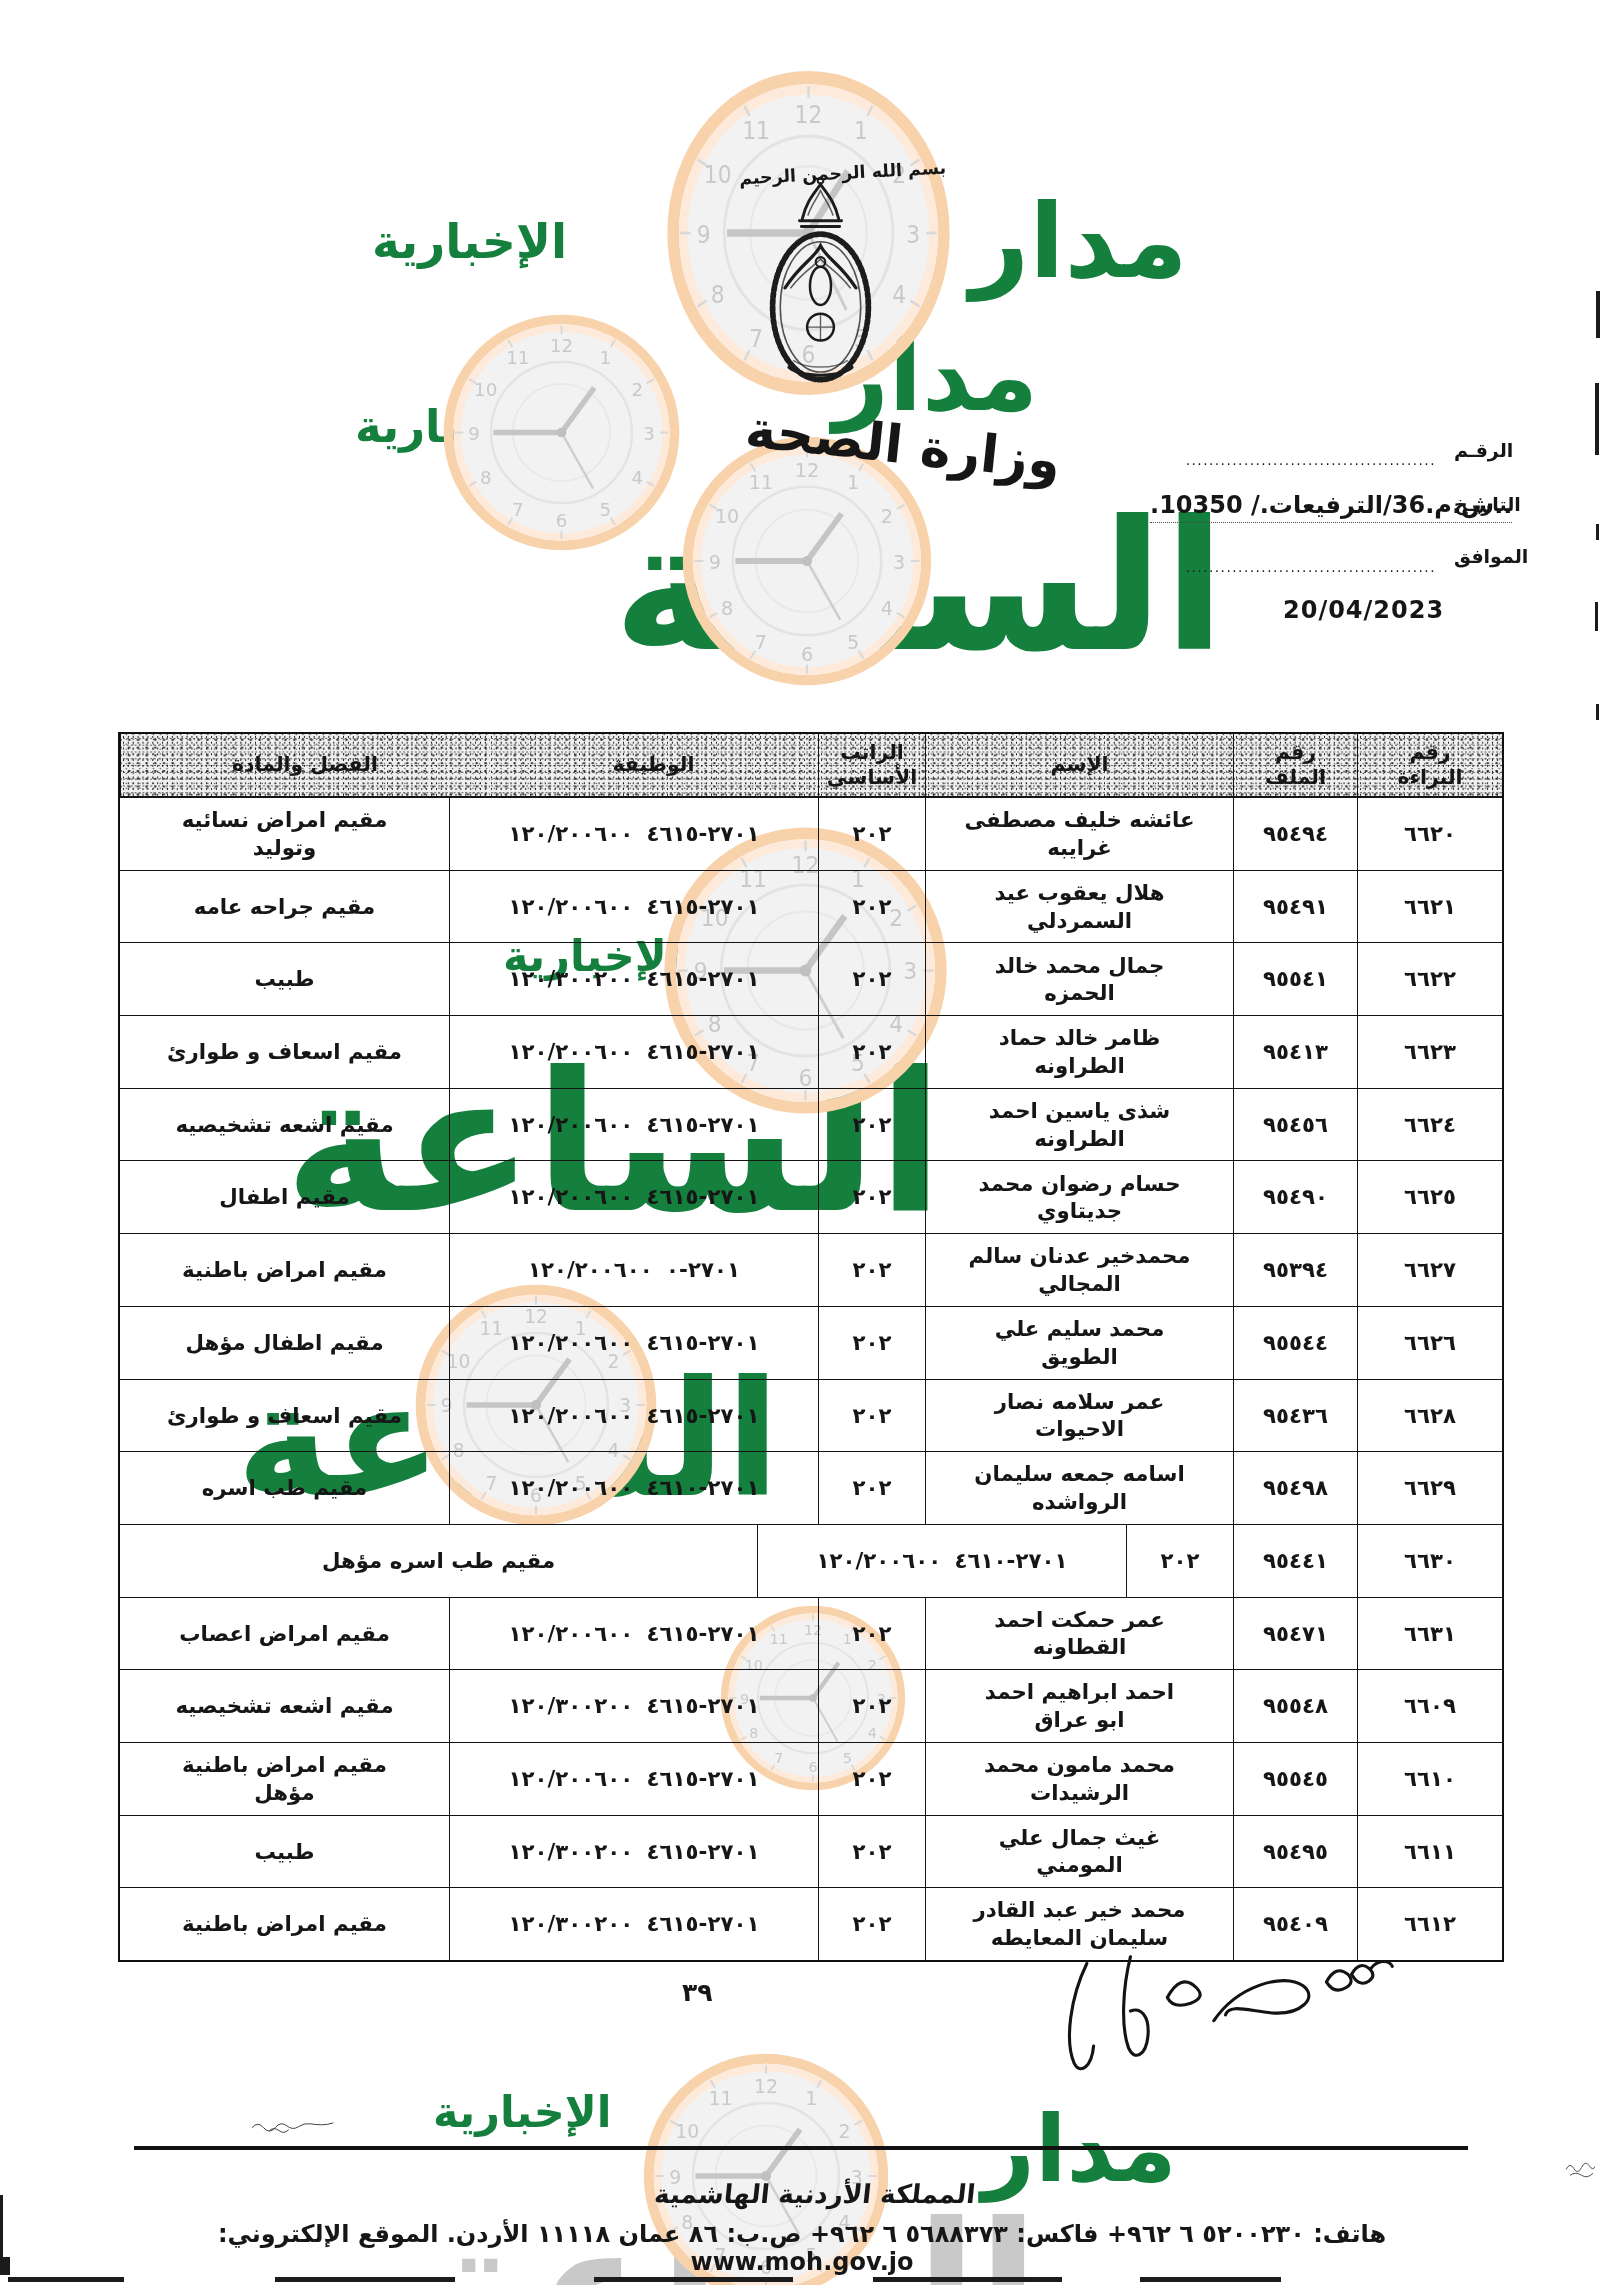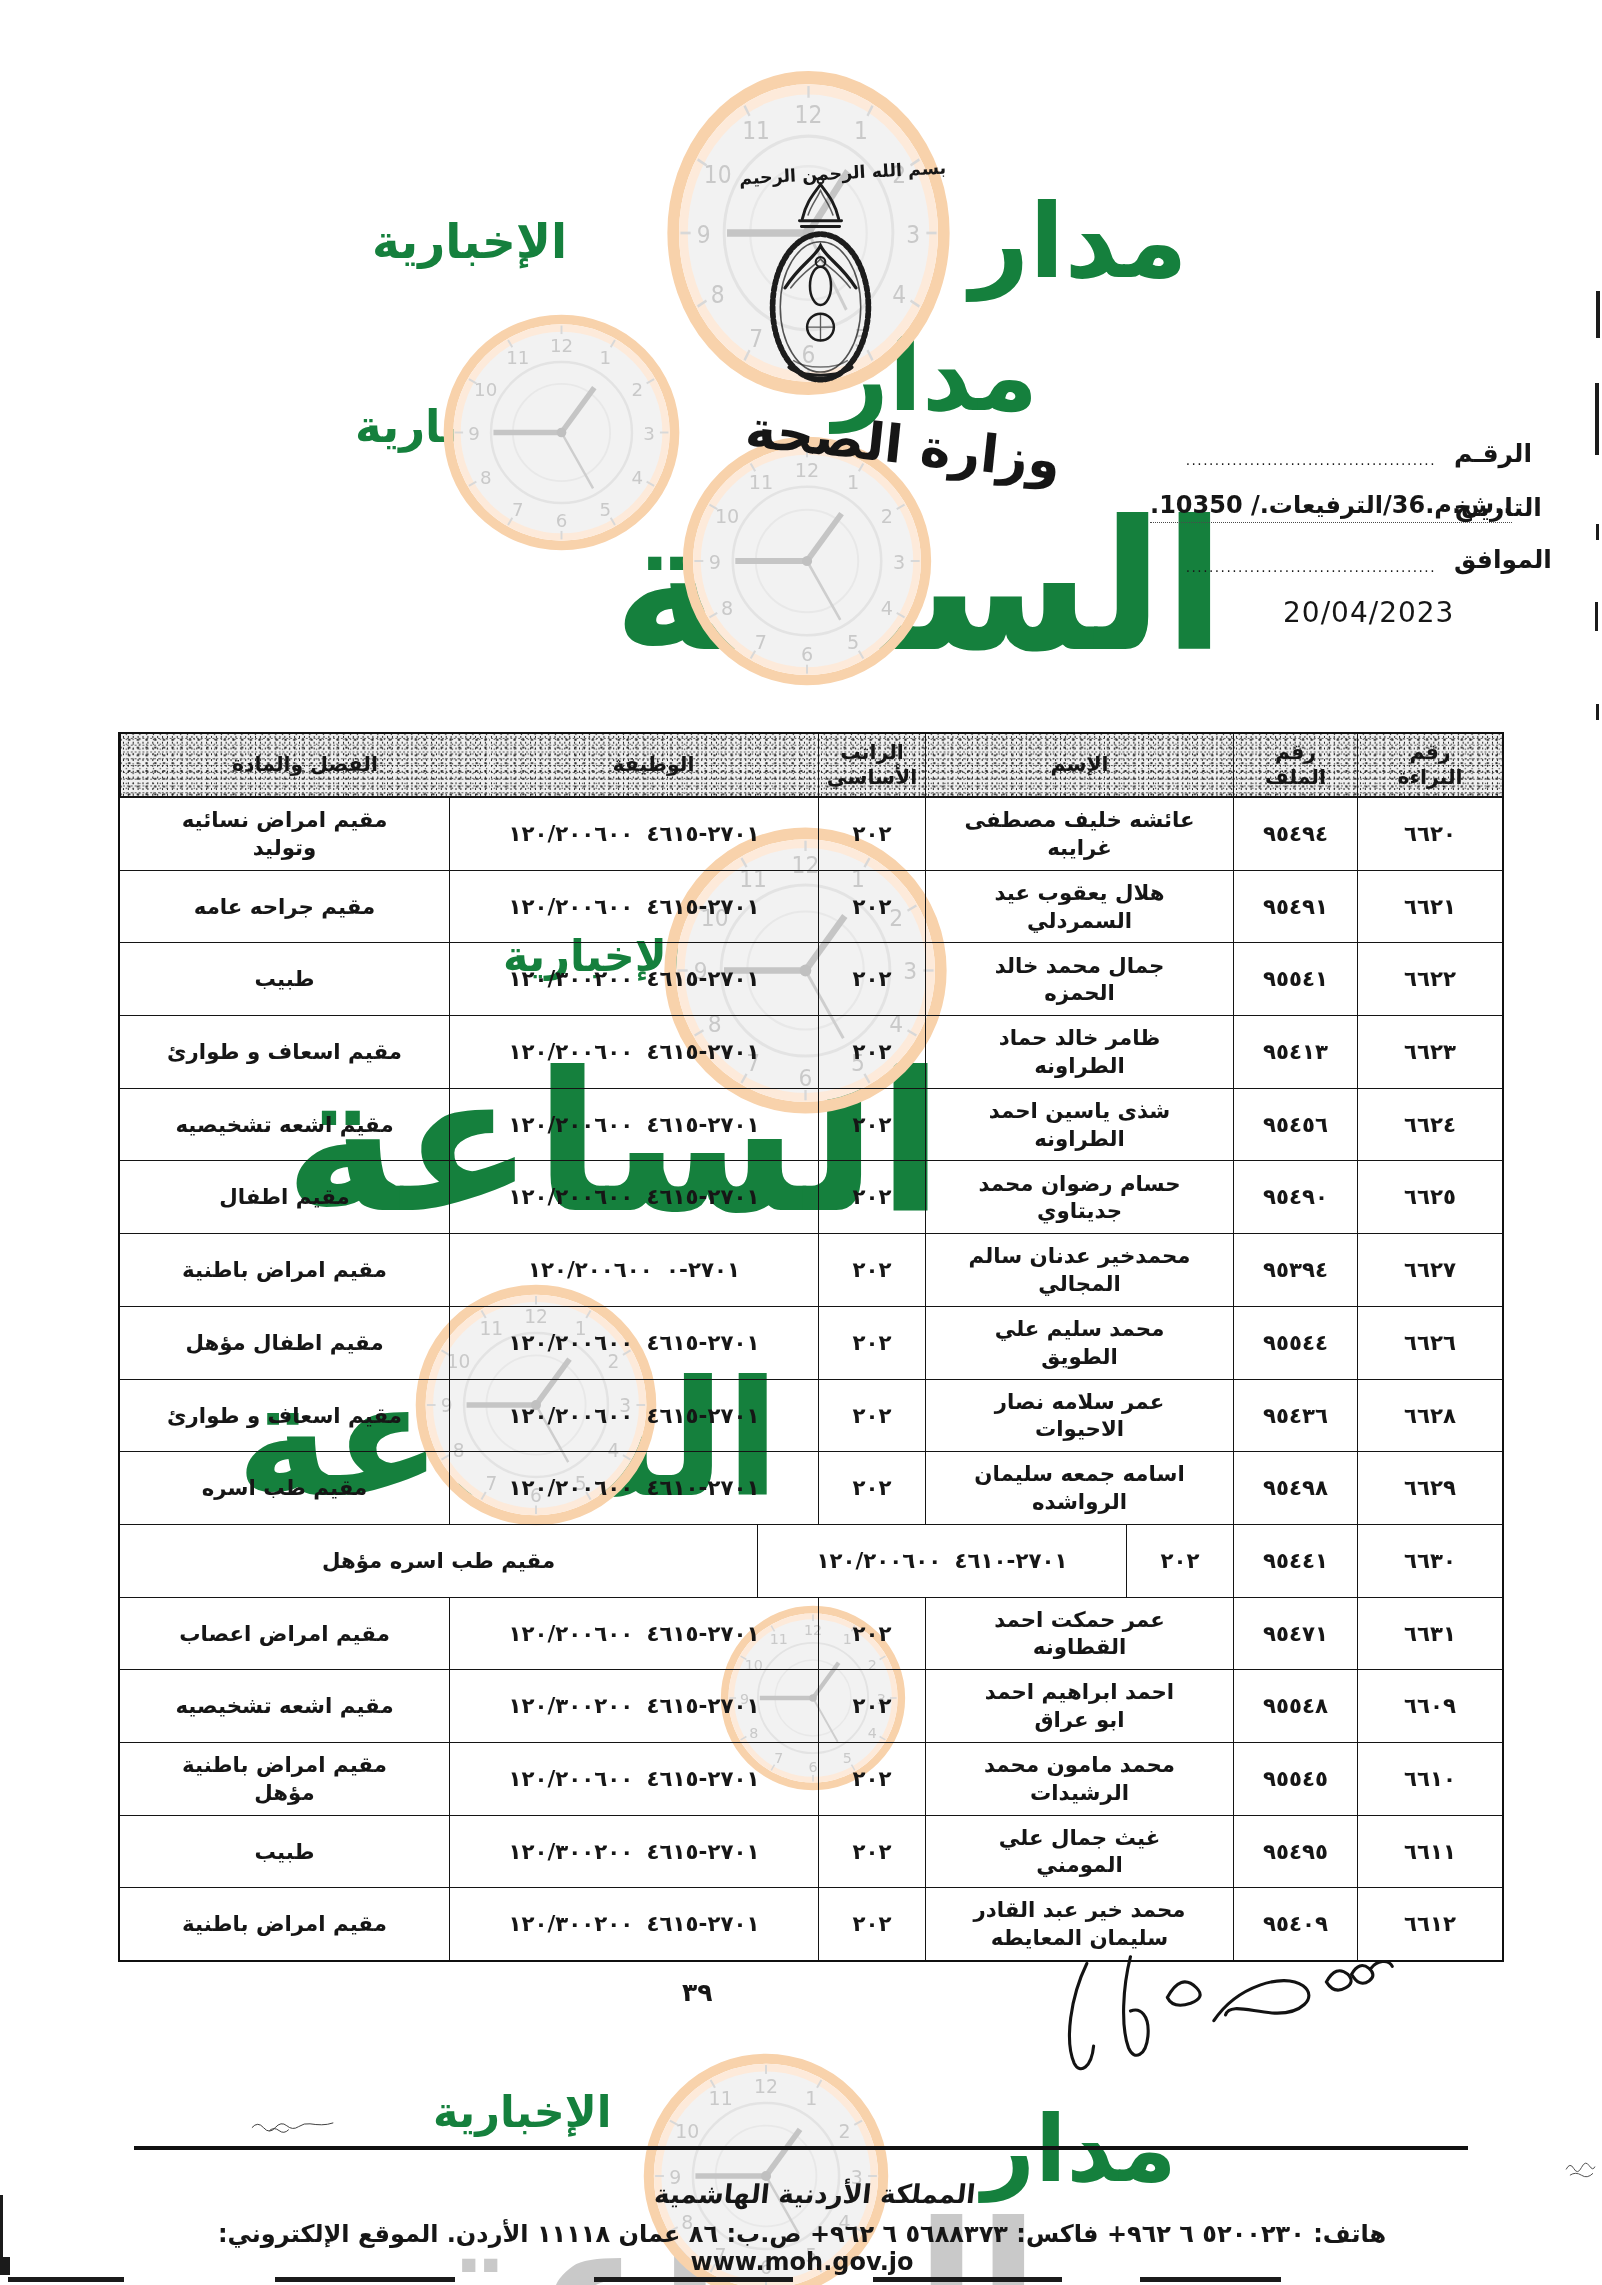--- a/index.html
+++ b/index.html
@@ -12,24 +12,24 @@
   
   .wm-layer{position:absolute;inset:0;z-index:0;pointer-events:none;}
   .wm{position:absolute;font-weight:bold;color:#15803d;white-space:nowrap;line-height:1;}
   .wm-madar{font-size:103px;letter-spacing:-1.9px;}
   .wm-saa{font-size:180px;letter-spacing:-3.9px;}
   .wm-akhb{font-size:47px;}
   
   .content{position:absolute;inset:0;z-index:1;}
   .bismillah{font-size:17.5px;font-weight:bold;transform:rotate(-3deg);letter-spacing:1px;}
   .ministry{font-size:52px;font-weight:bold;transform:rotate(6deg);letter-spacing:-1px;}
-  .ref-label{font-size:25px;font-weight:bold;}
+  .ref-label{font-size:19px;font-weight:bold;}
   .ref-dots{font-size:13.6px;letter-spacing:1.5px;color:#1a1a1a;overflow:hidden;white-space:nowrap;width:250px;}
   .ref-value{font-size:24px;font-weight:bold;border-bottom:1.9px dotted #4a4a4a;padding-bottom:2.9px;}
-  .greg-date{font-size:28px;font-weight:normal;letter-spacing:1px;direction:ltr;}
+  .greg-date{font-size:24px;font-weight:bold;letter-spacing:1px;direction:ltr;}
   
   .dtable{
     position:absolute;left:118px;top:732px;width:1386px;height:1230px;
     border:2.9px solid #101010;box-sizing:border-box;display:flex;flex-direction:column;
     background:transparent;
   }
   .thead{display:flex;height:62px;border-bottom:2.9px solid #141414;}
   .tbody{display:flex;flex-direction:column;flex:1;}
   .trow{display:flex;flex:1;border-bottom:1.9px solid #141414;}
   .trow:last-child{border-bottom:none;}

